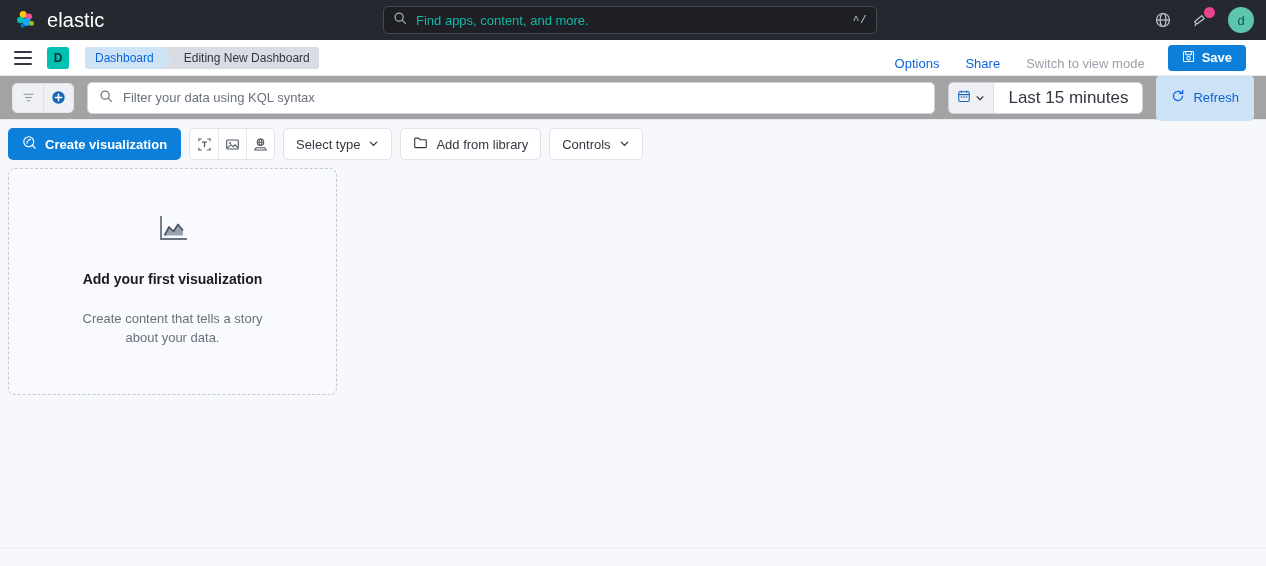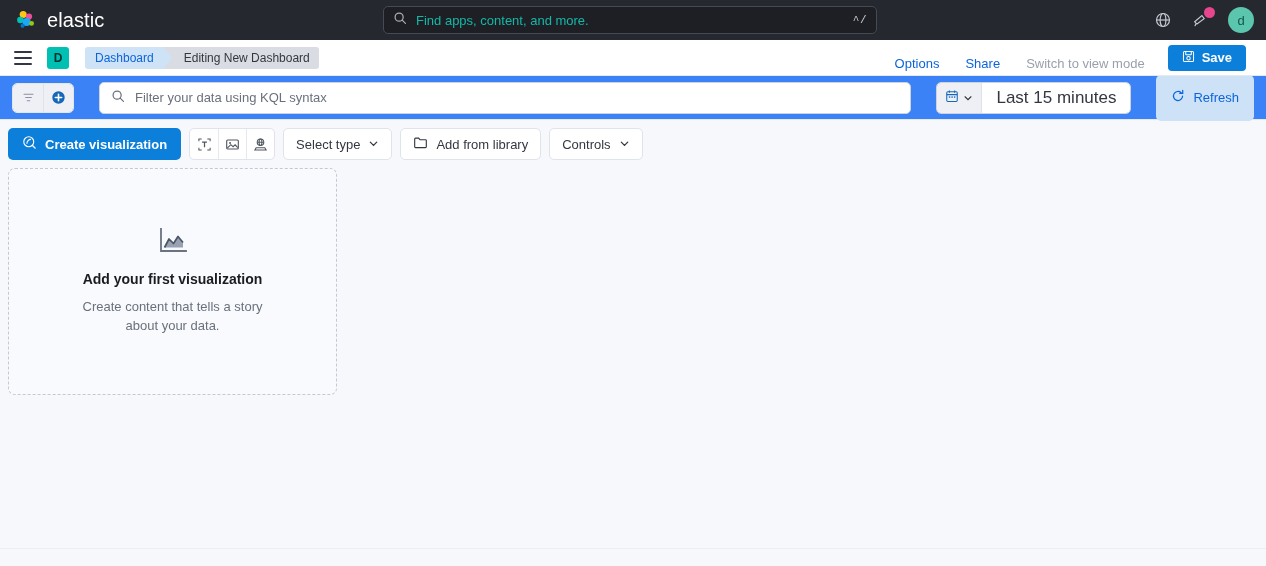--- a/index.html
+++ b/index.html
@@ -160,25 +160,25 @@
     border-radius: 4px;
     display: flex; align-items: center; gap: 7px;
     padding: 0 14px;
     margin-left: 10px;
     cursor: pointer;
   }
 
   
   .query-bar {
     height: 44px;
-    background: #3b82f6;
+    background: #a3a3a3;
     display: flex;
     align-items: center;
     padding: 0 8px;
-    gap: 16px;
+    gap: 4px;
     border-bottom: 1px solid #e7e9f0;
   }
   .filter-group {
     display: flex;
     height: 30px;
     border-radius: 5px;
     overflow: hidden;
     margin-right: 9px;
     margin-left: 4px;
     border: 1px solid #e3e6ed;
@@ -296,21 +296,21 @@
   .empty-panel {
     width: 329px;
     height: 227px;
     border: 1px dashed #c3c8d4;
     border-radius: 7px;
     background: #f9fafd;
     display: flex;
     flex-direction: column;
     align-items: center;
     justify-content: center;
-    gap: 0;
+    gap: 12px;
   }
   .empty-icon { margin-bottom: 12px; }
   .empty-title {
     font-size: 14px;
     font-weight: bold;
     color: #1a1c21;
     margin-bottom: 11px;
   }
   .empty-sub {
     font-size: 13px;

